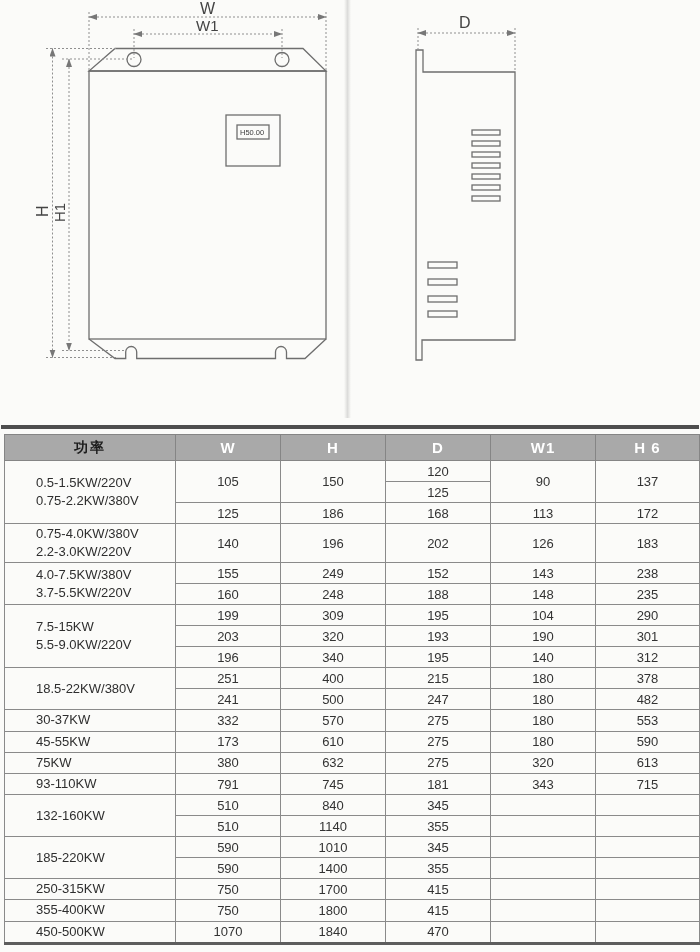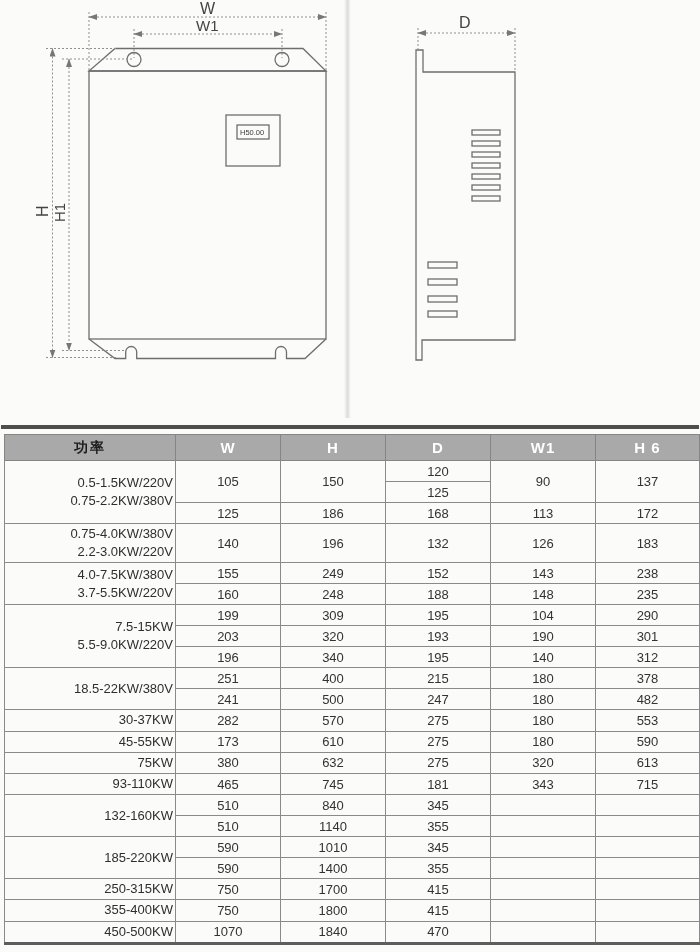--- a/index.html
+++ b/index.html
@@ -37,22 +37,22 @@
   table.dims th.power-h { color: #1c1c1c; letter-spacing: 2px; font-size: 14px; }
   table.dims td {
     border: 1px solid #8a8a8a;
     font-size: 13px;
     color: #333333;
     text-align: center;
     height: 21px;
     padding: 1px 2px;
   }
   table.dims td.power {
-    text-align: right;
-    padding-left: 24px;
+    text-align: left;
+    padding-left: 31px;
     line-height: 1.4;
     color: #2e2e2e;
     margin-top: 32px;
   }
 </style>
 </head>
 <body>
 
 <svg class="drawing" width="700" height="422" viewBox="0 0 700 422">
   <defs>
@@ -178,21 +178,21 @@
           <td>113</td>
           <td>172</td>
         </tr>
         <tr>
           <td class="power">
             <div>0.75-4.0KW/380V</div>
             <div>2.2-3.0KW/220V</div>
           </td>
           <td>140</td>
           <td>196</td>
-          <td>132</td>
+          <td>202</td>
           <td>126</td>
           <td>183</td>
         </tr>
         <tr>
           <td rowspan="2" class="power">
             <div>4.0-7.5KW/380V</div>
             <div>3.7-5.5KW/220V</div>
           </td>
           <td>155</td>
           <td>249</td>
@@ -246,21 +246,21 @@
           <td>241</td>
           <td>500</td>
           <td>247</td>
           <td>180</td>
           <td>482</td>
         </tr>
         <tr>
           <td class="power">
             <div>30-37KW</div>
           </td>
-          <td>282</td>
+          <td>332</td>
           <td>570</td>
           <td>275</td>
           <td>180</td>
           <td>553</td>
         </tr>
         <tr>
           <td class="power">
             <div>45-55KW</div>
           </td>
           <td>173</td>
@@ -276,21 +276,21 @@
           <td>380</td>
           <td>632</td>
           <td>275</td>
           <td>320</td>
           <td>613</td>
         </tr>
         <tr>
           <td class="power">
             <div>93-110KW</div>
           </td>
-          <td>465</td>
+          <td>791</td>
           <td>745</td>
           <td>181</td>
           <td>343</td>
           <td>715</td>
         </tr>
         <tr>
           <td rowspan="2" class="power">
             <div>132-160KW</div>
           </td>
           <td>510</td>

